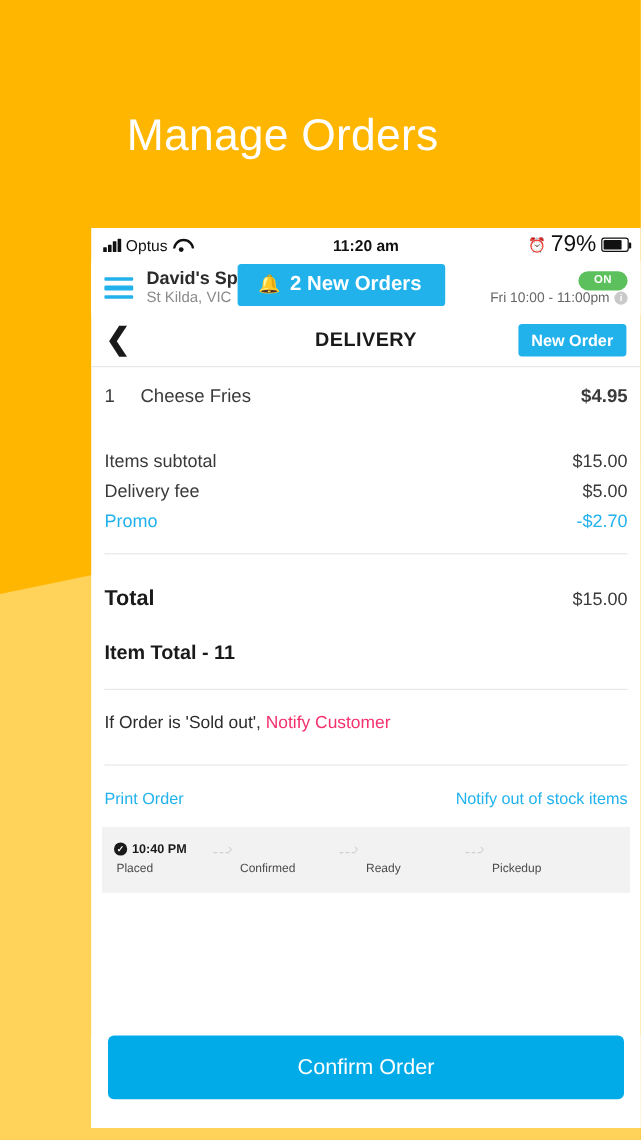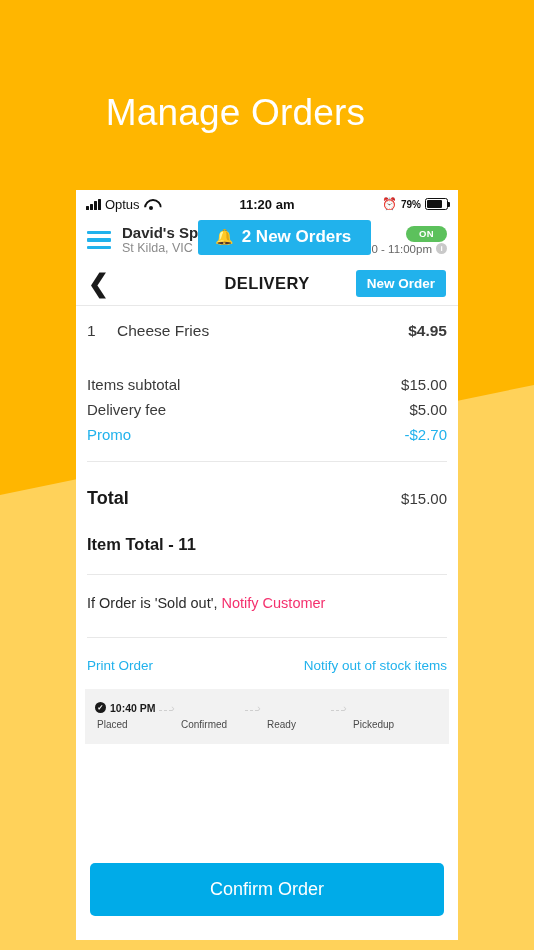--- a/index.html
+++ b/index.html
@@ -27,21 +27,21 @@
     color:#FFFFFF;
     font-size:37px;
     font-weight:400;
     letter-spacing:0.2px;
   }
 
   
   .phone{
     position:absolute;
     left:76px; top:190px;
-    width:382px; height:750px;
+    width:458px; height:750px;
     background:#FFFFFF;
     overflow:hidden;
   }
 
   
   .status-bar{
     height:28px;
     display:flex; align-items:center;
     padding:0 10px;
     position:relative;
@@ -76,21 +76,21 @@
   .alarm-ico{ font-size:12px; }
   .batt{
     width:23px; height:11.5px; border:1.4px solid #111; border-radius:2.5px;
     position:relative; padding:1px;
   }
   .batt::after{
     content:""; position:absolute; right:-3.4px; top:3px;
     width:2px; height:4.5px; background:#111; border-radius:0 1px 1px 0;
   }
   .batt i{ display:block; height:100%; width:79%; background:#111; border-radius:1px; }
-  .batt-pct{ font-size:10px; font-weight:700; }
+  .batt-pct{ font-size:19px; font-weight:400; }
 
   
   .app-header{
     position:relative;
     height:44px;
     display:flex; align-items:center;
     padding:0 11px;
     background:#fff;
   }
   .hamburger{ width:24px; display:flex; flex-direction:column; gap:4px; cursor:pointer; }

